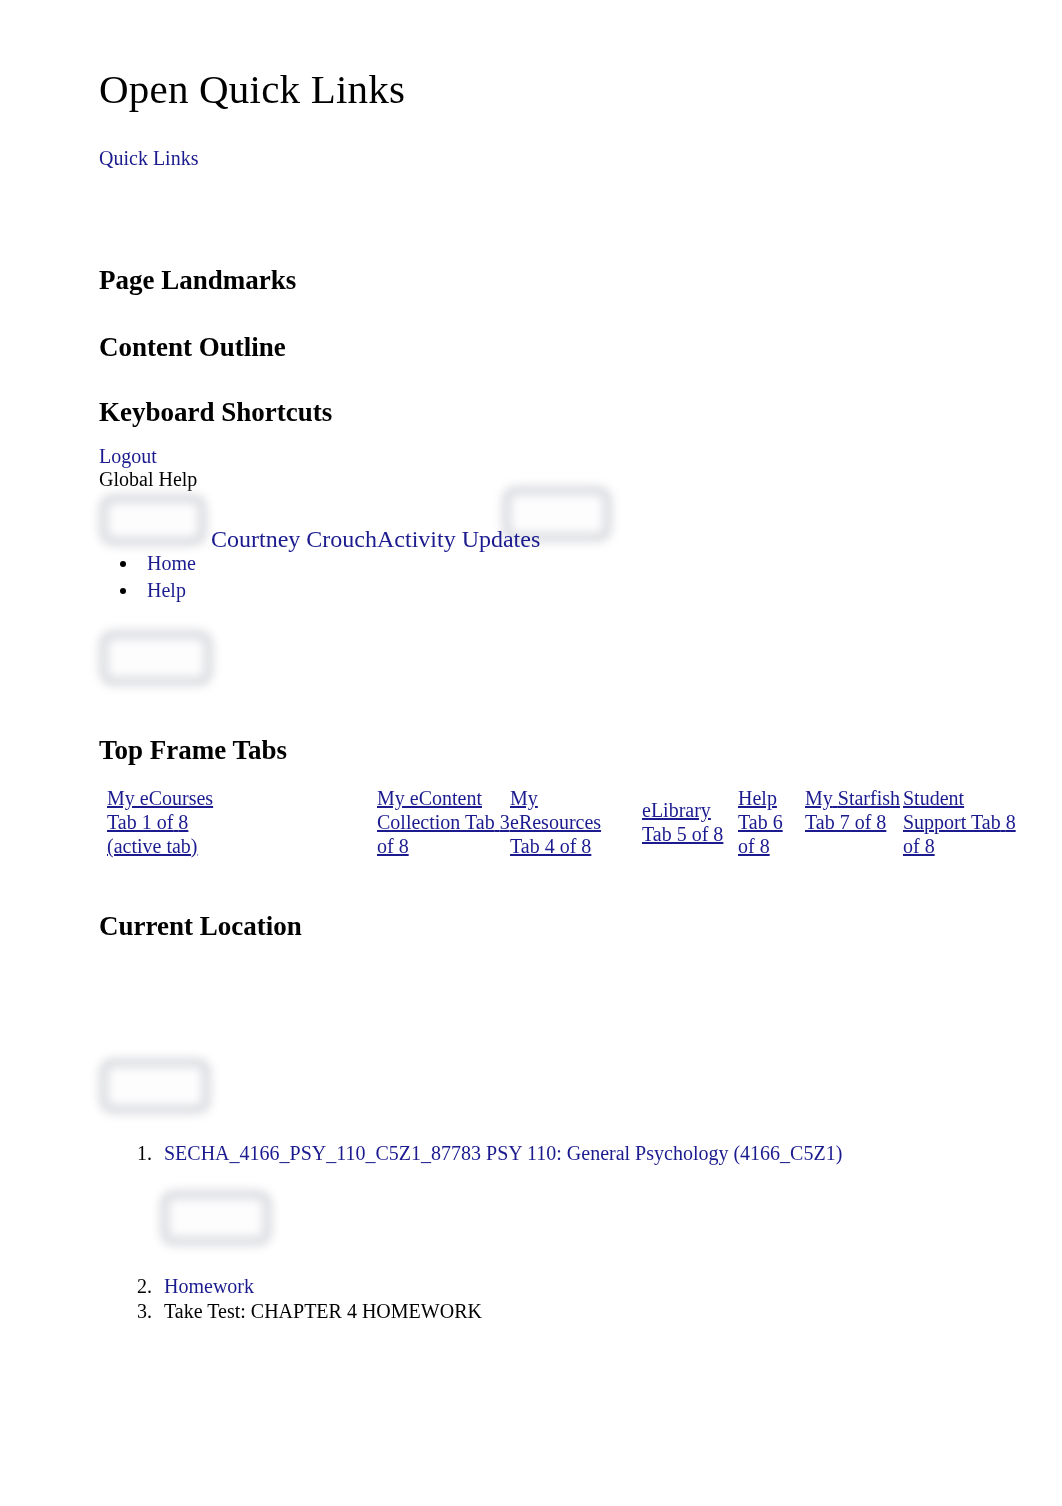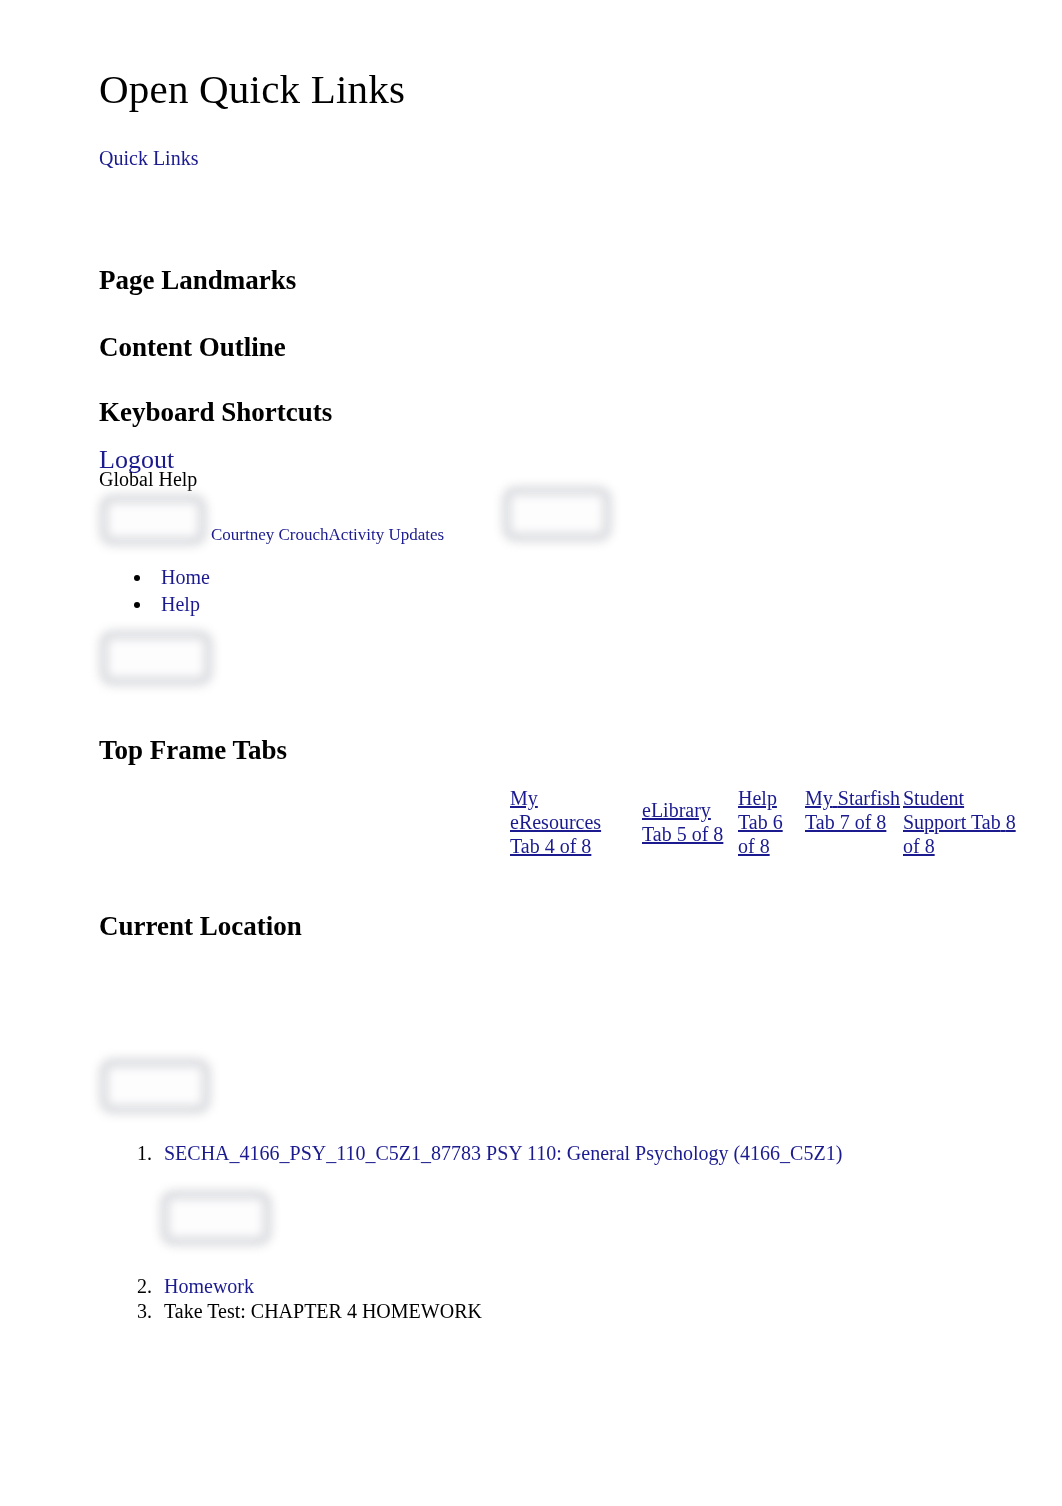--- a/index.html
+++ b/index.html
@@ -66,21 +66,21 @@
   .sec-h.outline   { top: 331px; }
   .sec-h.shortcuts { top: 396px; }
   .sec-h.topframe  { top: 734px; }
   .sec-h.curloc    { top: 910px; }
 
   
   .logout-link {
     position: absolute;
     left: 99px;
     top: 444px;
-    font-size: 26px;
+    font-size: 20px;
     line-height: 1.2;
     white-space: nowrap;
   }
   .global-menu-label {
     position: absolute;
     left: 99px;
     top: 467px;
     font-size: 20px;
     line-height: 1.2;
     color: #000;
@@ -100,31 +100,31 @@
   .ph-2 { left: 502px; top: 486px;  width: 92px;  height: 38px; }
   .ph-3 { left: 99px;  top: 630px;  width: 96px;  height: 38px; }
   .ph-4 { left: 99px;  top: 1058px; width: 94px;  height: 38px; }
   .ph-5 { left: 160px; top: 1190px; width: 94px;  height: 38px; }
 
   
   .user-activity {
     position: absolute;
     left: 211px;
     top: 525px;
-    font-size: 17px;
+    font-size: 24px;
     line-height: 1.2;
     white-space: nowrap;
   }
 
   
   .bullet-list {
     position: absolute;
     left: 99px;
     top: 550px;
-    margin: 14px;
+    margin: 0;
     padding: 0 0 0 40px;
     list-style: disc;
     font-size: 20px;
     line-height: 27px;
   }
   .bullet-list li { padding-left: 8px; }
   .bullet-list li::marker { color: #000; }
 
   
   .tabs-row {
@@ -217,22 +217,32 @@
     </li>
     <li>
       <a href="#" class="link">Help</a>
     </li>
   </ul>
 
   <h2 class="sec-h topframe">Top Frame Tabs</h2>
 
   <div class="tabs-row">
 
-
-
+    <a href="#" class="tab tab-ecourses">
+      <span>My eCourses</span>
+      <span>Tab 1 of</span>
+      <span>8 (active tab)</span>
+    </a>
+
+
+    <a href="#" class="tab tab-econtent">
+      <span>My eContent</span>
+      <span>Collection Tab</span>
+      <span>3 of 8</span>
+    </a>
 
     <a href="#" class="tab tab-eresources">
       <span>My</span>
       <span>eResources</span>
       <span>Tab 4 of 8</span>
     </a>
 
     <a href="#" class="tab tab-elibrary mid">
       <span>eLibrary</span>
       <span>Tab 5 of 8</span>

